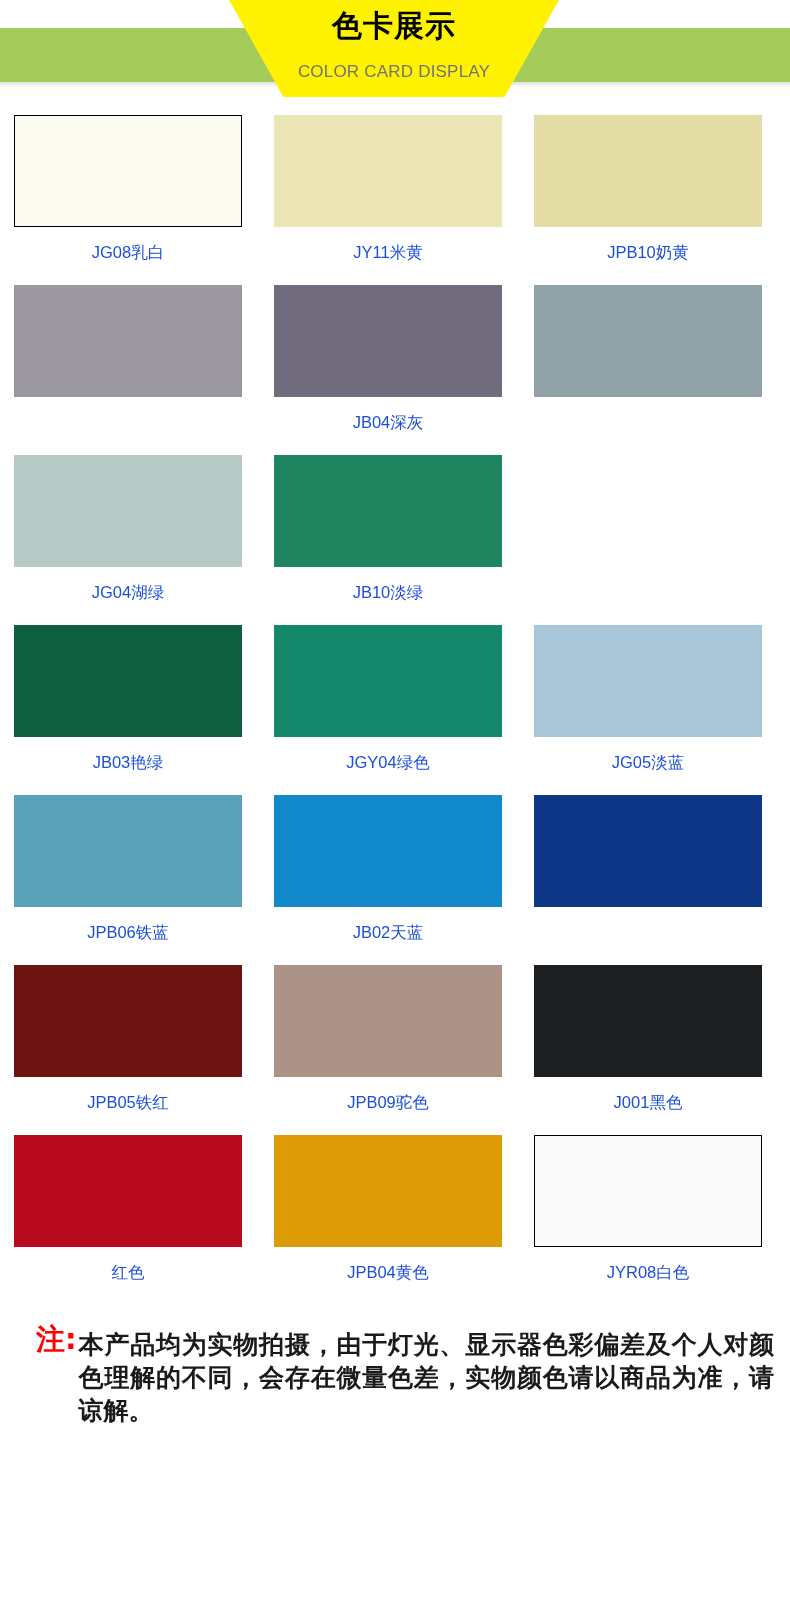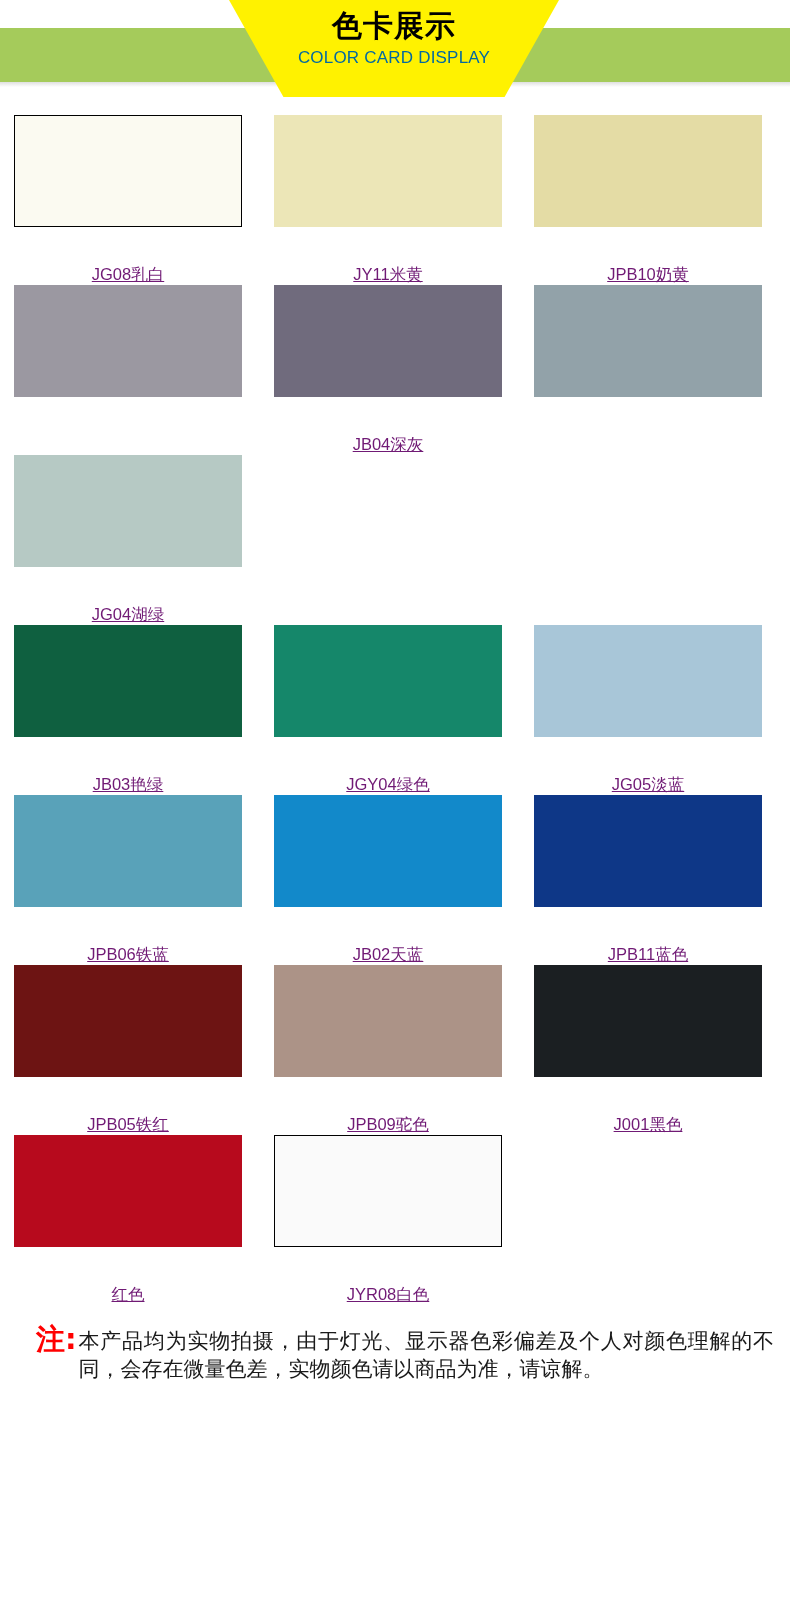--- a/index.html
+++ b/index.html
@@ -39,25 +39,25 @@
   .header-title-cn {
     margin-top:8px;
     font-size:30px;
     font-weight:bold;
     letter-spacing:1px;
     color:#000000;
     line-height:1.18;
     font-family:"DejaVu Sans","Liberation Sans",sans-serif;
   }
   .header-title-en {
-    margin-top:5px;
+    margin-top:19px;
     font-size:17px;
     font-weight:normal;
     letter-spacing:0.2px;
-    color:#0369a1;
+    color:#737373;
     line-height:1.15;
     font-family:"Liberation Sans","DejaVu Sans",sans-serif;
   }
 
   
   .grid {
     position:relative;
     width:790px;
     padding:11px 0 0 0;
   }
@@ -77,53 +77,53 @@
   }
   .swatch.bordered {
     border:1px solid #000000;
     width:228px;
     height:112px;
   }
   .swatch-label {
     width:228px;
     text-align:center;
     font-size:16.5px;
-    color:#701a75;
+    color:#1d4ed8;
     line-height:1;
-    padding-top:39px;
+    padding-top:17px;
     font-family:"Liberation Sans","DejaVu Sans",sans-serif;
     white-space:nowrap;
-    text-decoration:underline;
   }
 
   
   .note {
     position:relative;
     width:790px;
     padding:18px 16px 0 36px;
     display:flex;
     align-items:flex-start;
   }
   .note-prefix {
     font-size:29px;
     font-weight:bold;
     color:#ff0000;
     line-height:1.1;
     padding-top:1px;
     white-space:nowrap;
     font-family:"DejaVu Sans","Liberation Sans",sans-serif;
   }
   .note-body {
-    font-size:21px;
+    font-size:25px;
     color:#1a1a1a;
     line-height:1.32;
     padding-left:2px;
     padding-top:5px;
     text-align:justify;
     font-family:"DejaVu Sans","Liberation Sans",sans-serif;
+    font-weight:bold;
   }
 </style>
 </head>
 <body>
 
 <div class="header">
   <div class="header-band"></div>
   <div class="header-band-shadow"></div>
   <div class="header-plaque">
     <div class="header-title-cn">色卡展示</div>
@@ -156,20 +156,24 @@
       </div>
       <div class="cell">
         <div class="swatch" style="background: rgb(146, 162, 169);"></div>
       </div>
     </div>
     <div class="row">
       <div class="cell">
         <div class="swatch" style="background: rgb(182, 201, 196);"></div>
         <div class="swatch-label">JG04湖绿</div>
       </div>
+      <div class="cell">
+        <div class="swatch" style="background: rgb(31, 132, 96);"></div>
+        <div class="swatch-label">JB10淡绿</div>
+      </div>
     </div>
     <div class="row">
       <div class="cell">
         <div class="swatch" style="background: rgb(15, 96, 64);"></div>
         <div class="swatch-label">JB03艳绿</div>
       </div>
       <div class="cell">
         <div class="swatch" style="background: rgb(21, 135, 106);"></div>
         <div class="swatch-label">JGY04绿色</div>
       </div>
@@ -182,41 +186,44 @@
       <div class="cell">
         <div class="swatch" style="background: rgb(89, 162, 185);"></div>
         <div class="swatch-label">JPB06铁蓝</div>
       </div>
       <div class="cell">
         <div class="swatch" style="background: rgb(18, 137, 202);"></div>
         <div class="swatch-label">JB02天蓝</div>
       </div>
       <div class="cell">
         <div class="swatch" style="background: rgb(14, 55, 135);"></div>
-        <div class="swatch-label">JPB11蓝色</div>
       </div>
     </div>
     <div class="row">
       <div class="cell">
         <div class="swatch" style="background: rgb(109, 20, 19);"></div>
         <div class="swatch-label">JPB05铁红</div>
       </div>
       <div class="cell">
         <div class="swatch" style="background: rgb(172, 147, 135);"></div>
         <div class="swatch-label">JPB09驼色</div>
       </div>
       <div class="cell">
         <div class="swatch" style="background: rgb(27, 31, 34);"></div>
         <div class="swatch-label">J001黑色</div>
       </div>
     </div>
     <div class="row">
       <div class="cell">
         <div class="swatch" style="background: rgb(183, 10, 29);"></div>
         <div class="swatch-label">红色</div>
+      </div>
+      <div class="cell">
+        <div class="swatch" style="background: rgb(221, 155, 6);"></div>
+        <div class="swatch-label">JPB04黄色</div>
       </div>
       <div class="cell">
         <div class="swatch bordered" style="background: rgb(250, 250, 250);"></div>
         <div class="swatch-label">JYR08白色</div>
       </div>
     </div>
   </div>
 
 <div class="note">
   <div class="note-prefix">注:</div>

